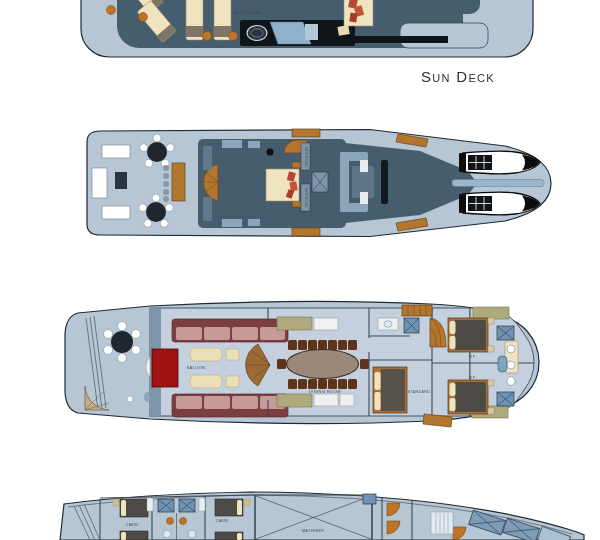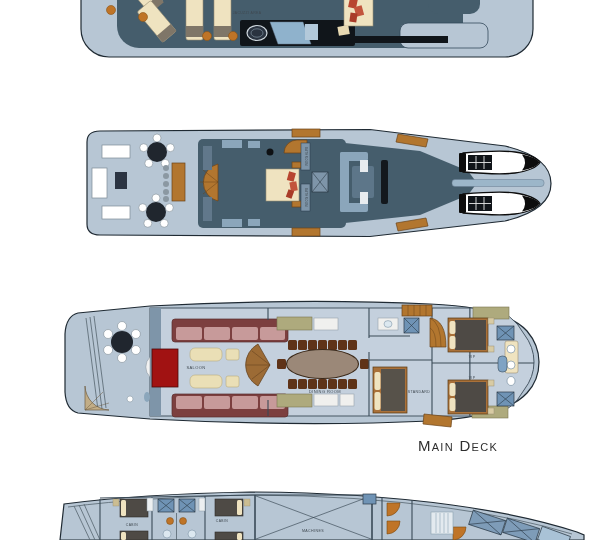--- a/index.html
+++ b/index.html
@@ -377,14 +377,14 @@
       <rect x="-17" y="-8" width="34" height="15" fill="#7e9cb8" stroke="#2b3a47" stroke-width="0.7"></rect>
       <line x1="-17" y1="-8" x2="17" y2="7" class="xline"></line>
           <line x1="17" y1="-8" x2="-17" y2="7" class="xline"></line>
     </g>
     <g transform="translate(554,538) rotate(20)">
       <rect x="-15" y="-7" width="30" height="14" fill="#a9c2d6" stroke="#2b3a47" stroke-width="0.7"></rect>
     </g>
   </g>
 </svg>
 
-<div class="caption" id="cap-main">Main Deck</div>
+<div class="caption" id="cap-sun">Sun Deck</div>
 </div>
 
 </body></html>

